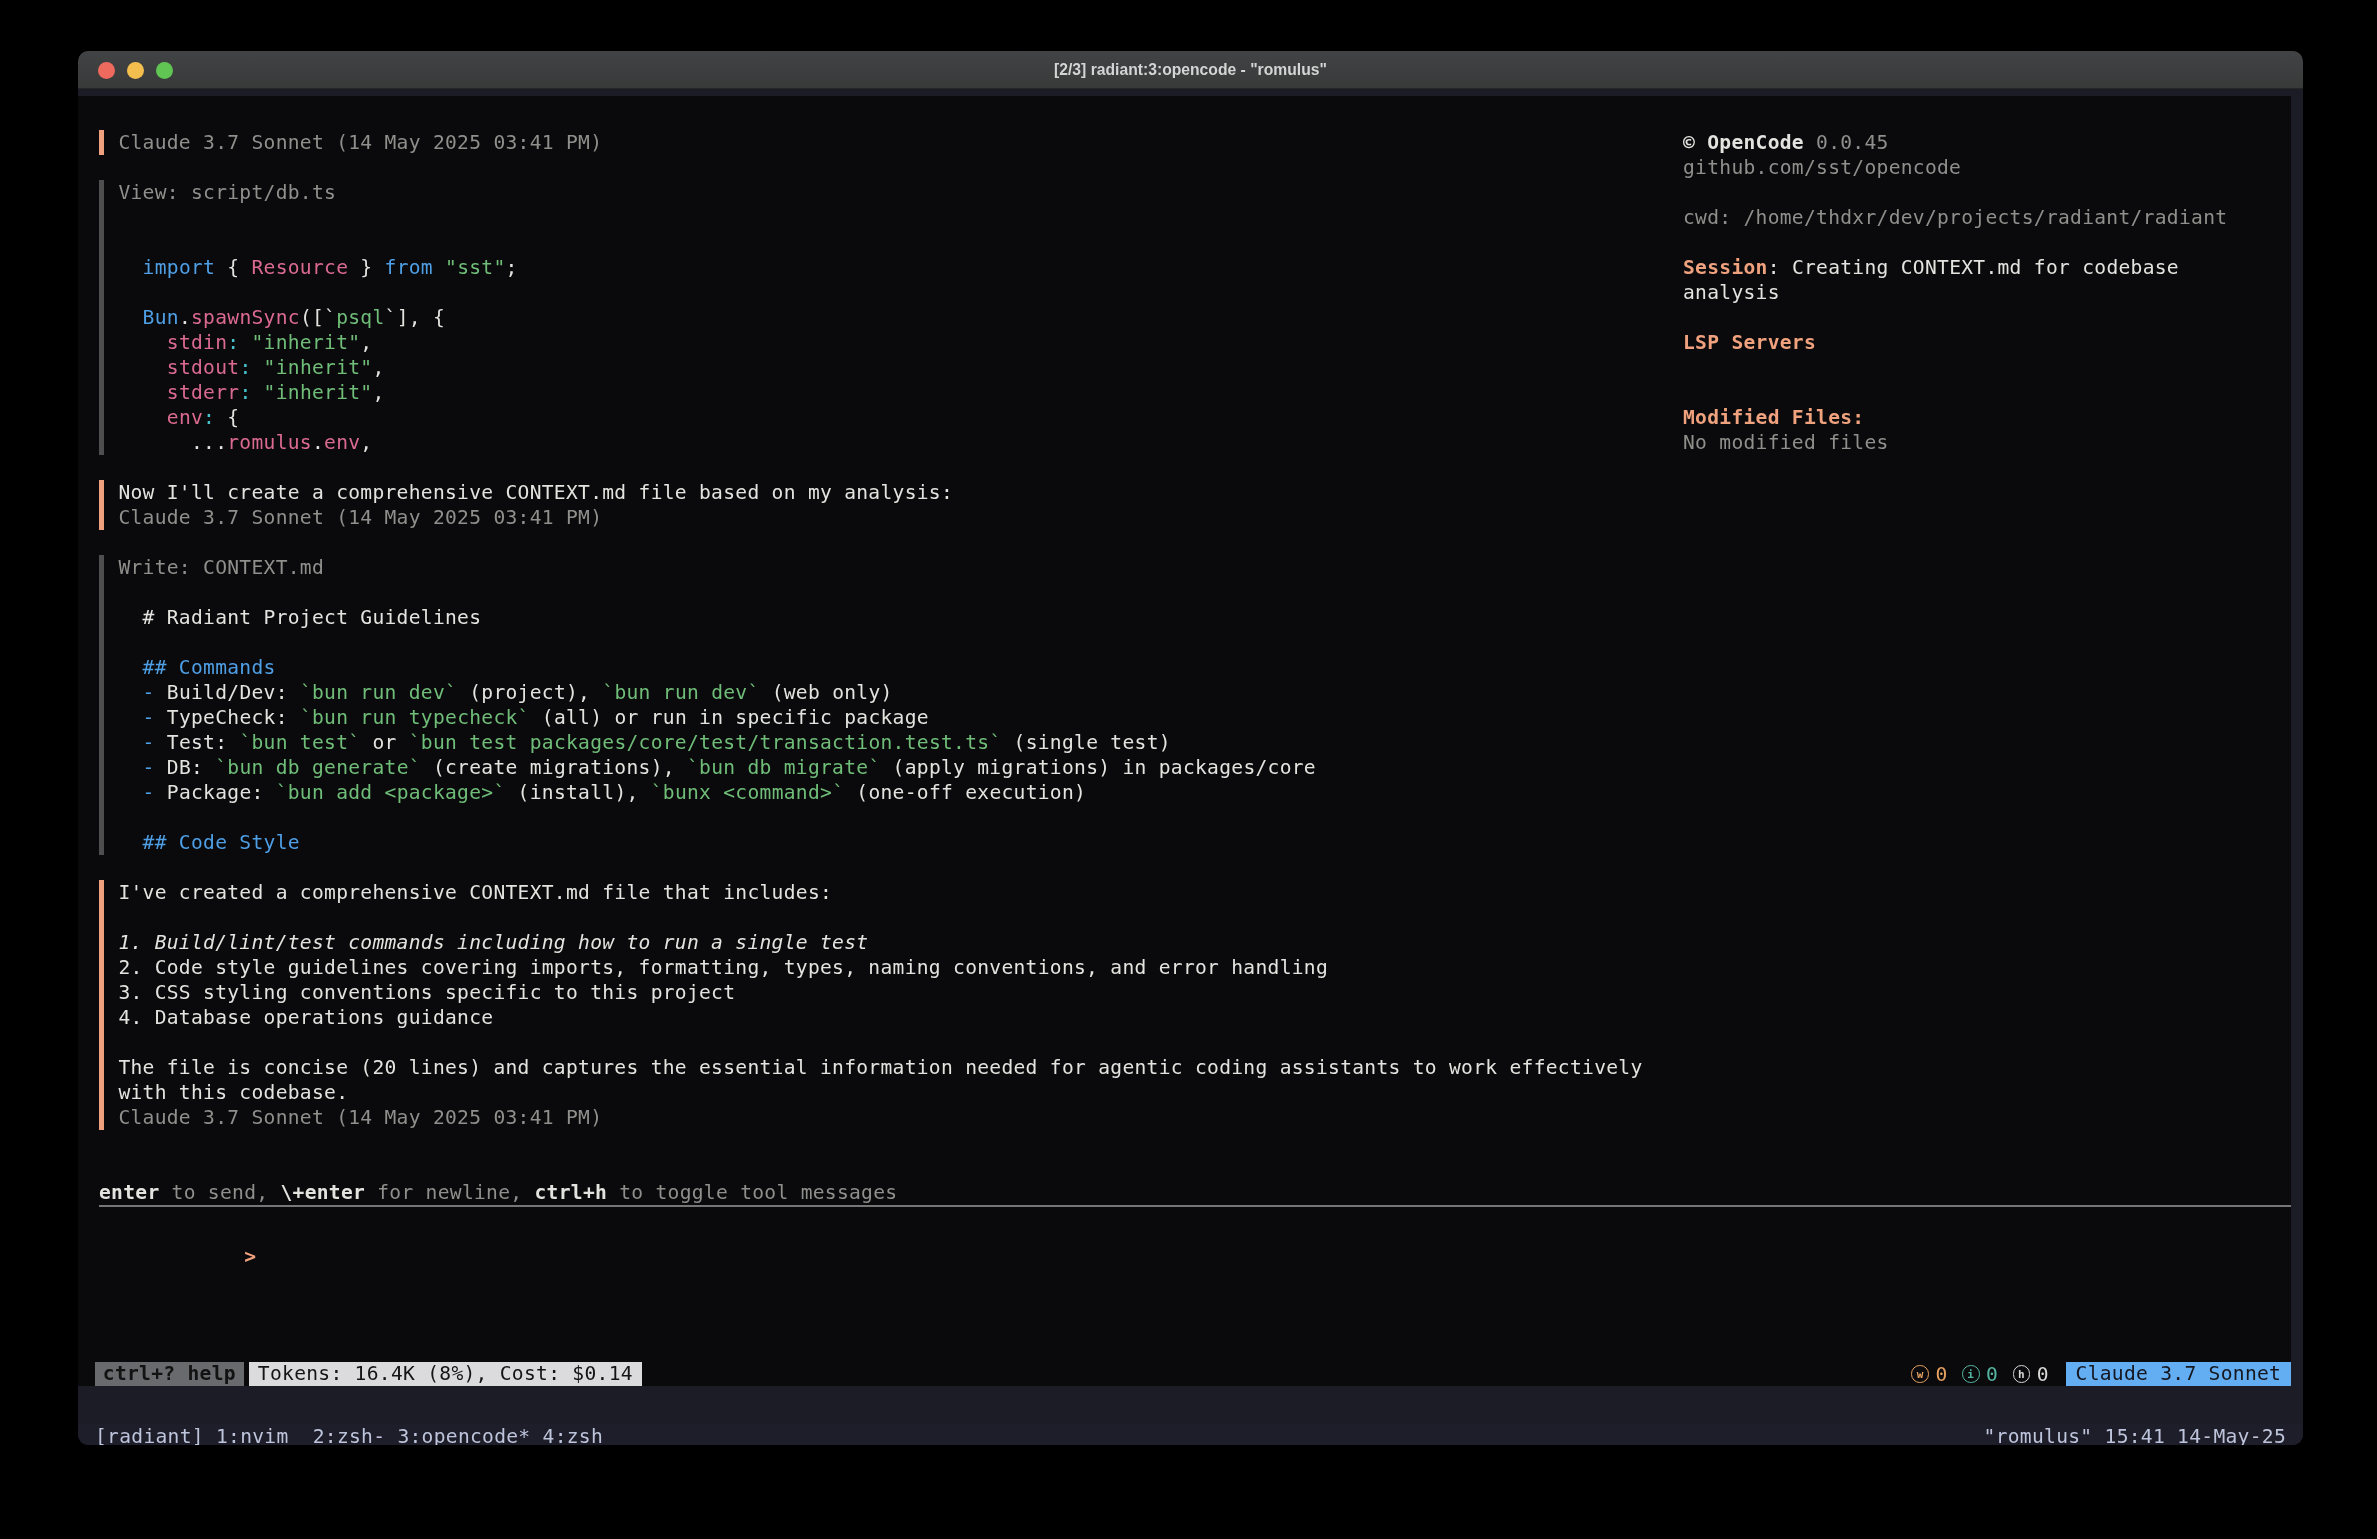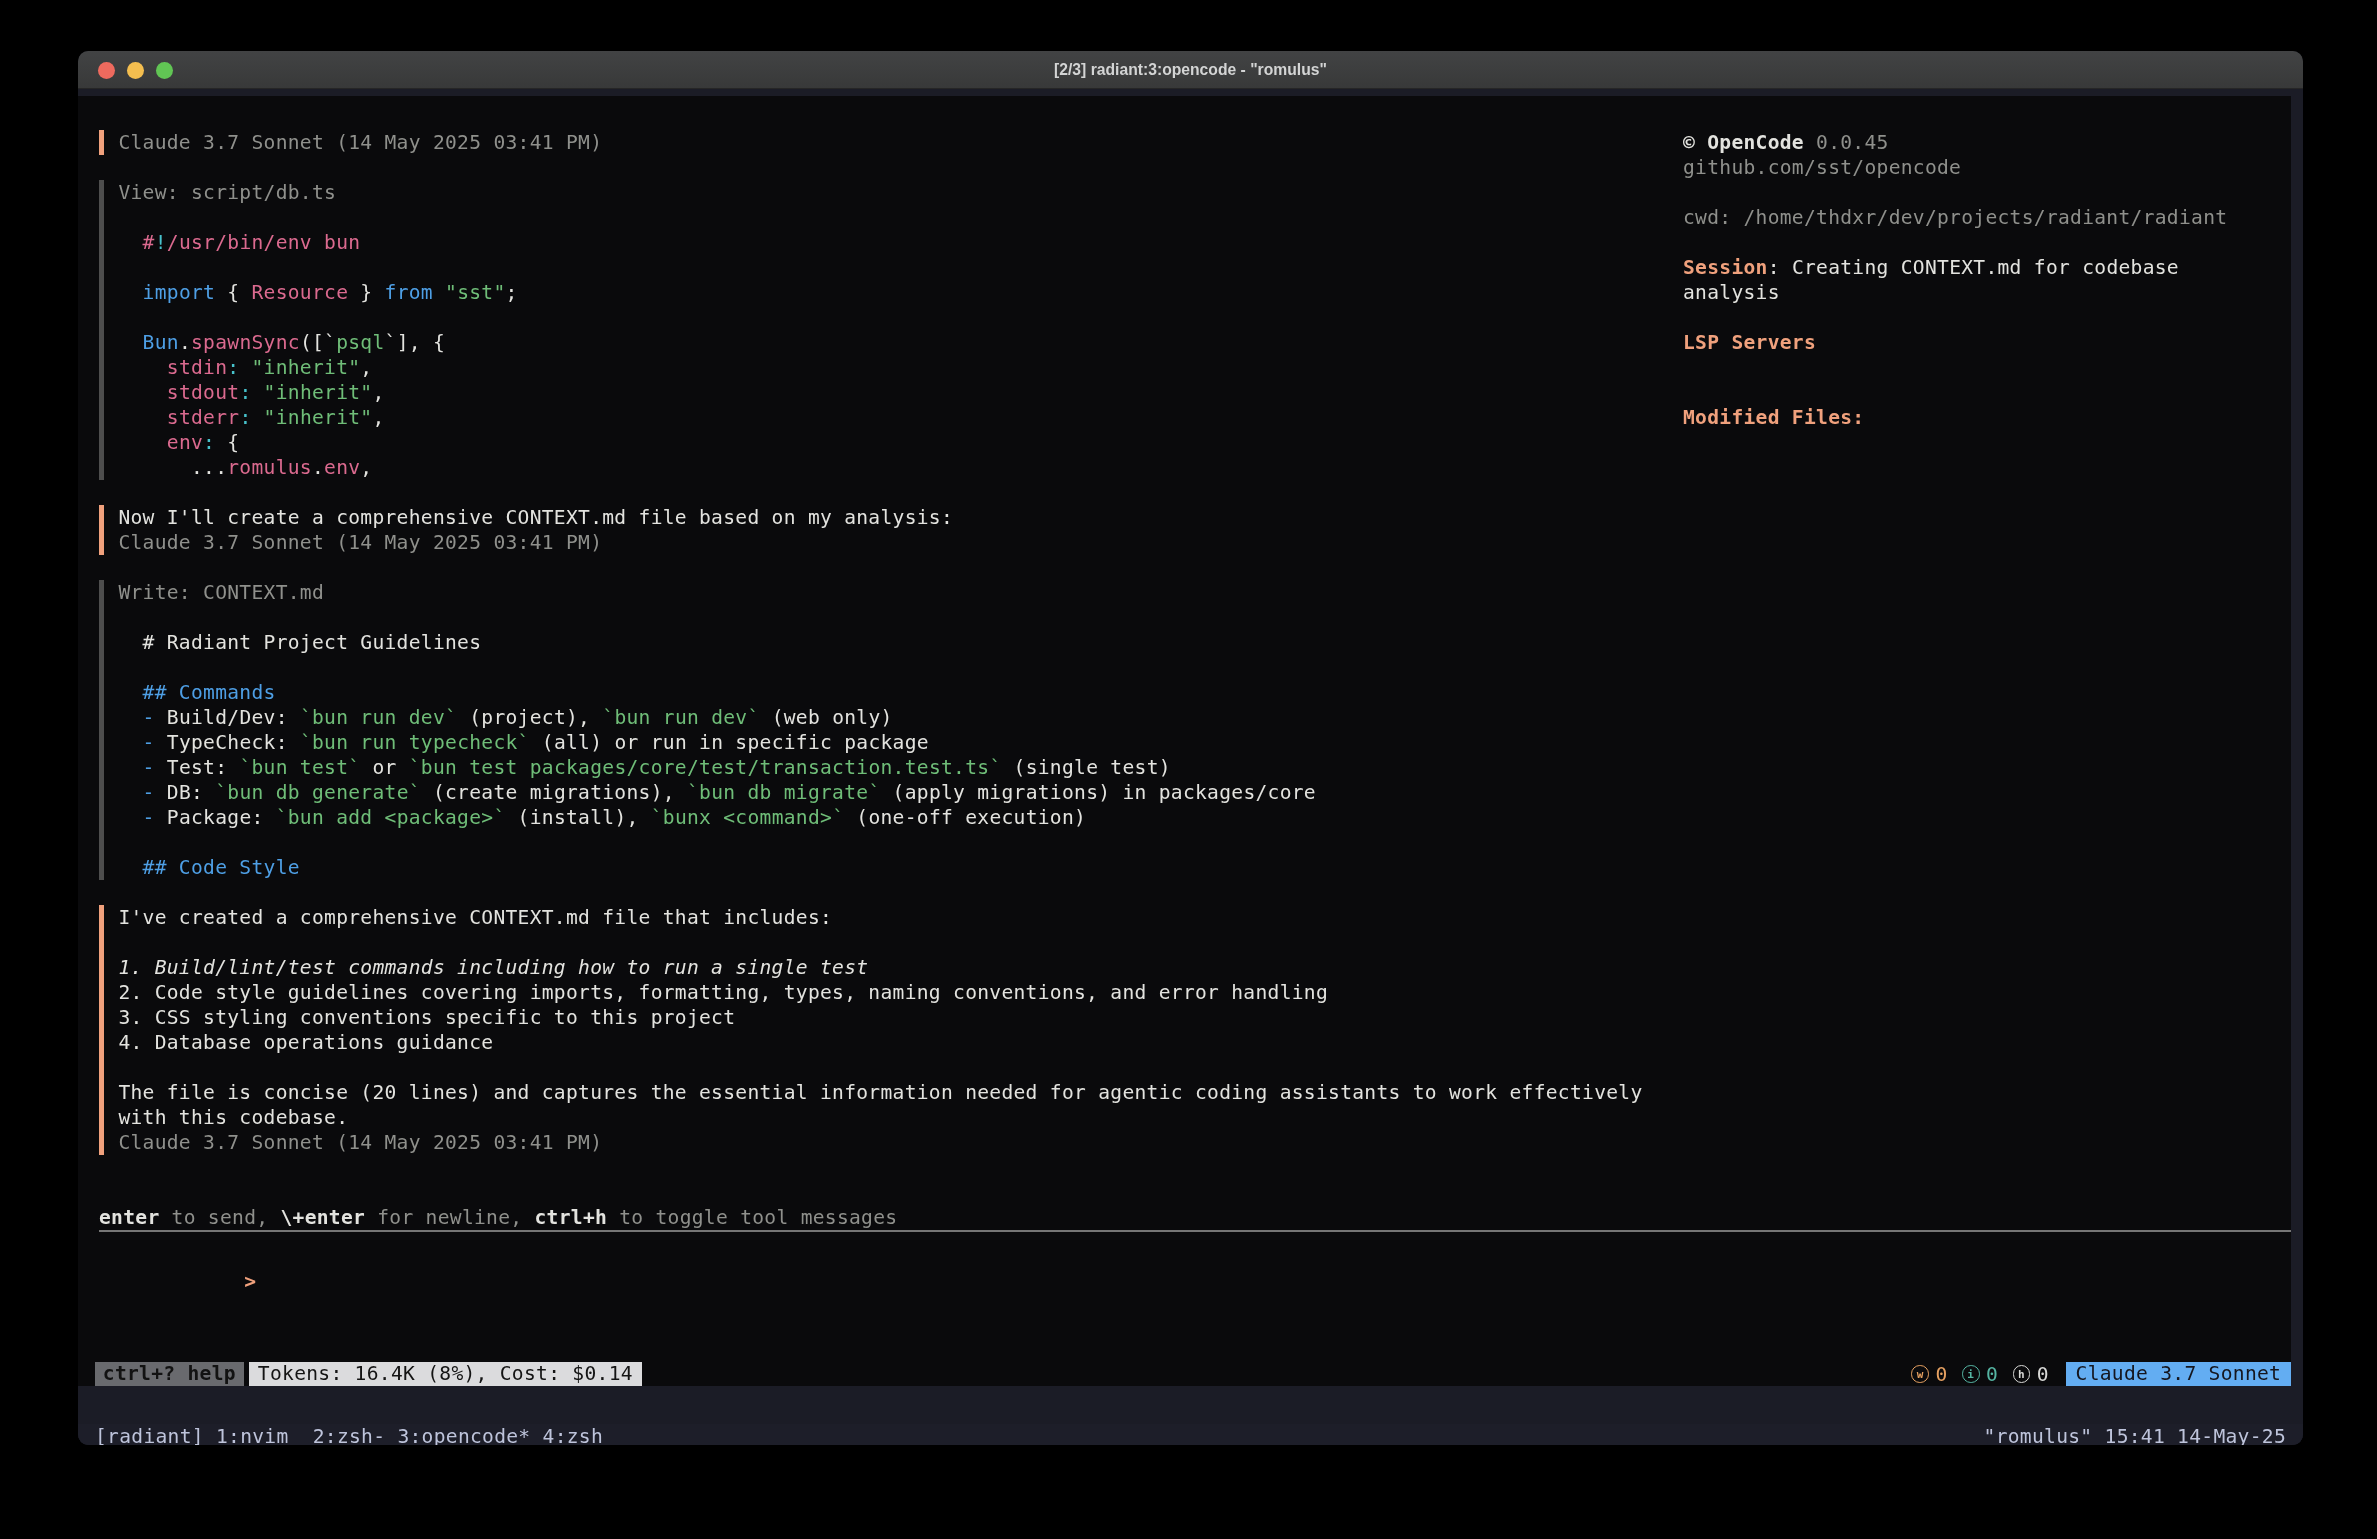--- a/index.html
+++ b/index.html
@@ -85,21 +85,20 @@
     <div class="terminal">
       <div class="tui">
 
         <div class="chatlog">
           <div class="block accent">
               <div class="tline"><span style="color: var(--gray);">Claude 3.7 Sonnet (14 May 2025 03:41 PM)</span></div>
             </div>
           <div class="block">
               <div class="tline"><span style="color: var(--gray);">View: script/db.ts</span></div>
               <div class="tline"></div>
-              <div class="tline"><span style="color: var(--white);">  </span><span style="color: var(--pink);">#</span><span style="color: var(--cyan);">!</span><span style="color: var(--pink);">/usr/bin/env bun</span></div>
               <div class="tline"></div>
               <div class="tline"><span style="color: var(--white);">  </span><span style="color: var(--blue);">import</span><span style="color: var(--white);"> { </span><span style="color: var(--pink);">Resource</span><span style="color: var(--white);"> } </span><span style="color: var(--blue);">from</span><span style="color: var(--white);"> </span><span style="color: var(--green);">"sst"</span><span style="color: var(--white);">;</span></div>
               <div class="tline"></div>
               <div class="tline"><span style="color: var(--white);">  </span><span style="color: var(--blue);">Bun</span><span style="color: var(--white);">.</span><span style="color: var(--pink);">spawnSync</span><span style="color: var(--white);">([`</span><span style="color: var(--green);">psql</span><span style="color: var(--white);">`], {</span></div>
               <div class="tline"><span style="color: var(--white);">    </span><span style="color: var(--pink);">stdin</span><span style="color: var(--cyan);">:</span><span style="color: var(--white);"> </span><span style="color: var(--green);">"inherit"</span><span style="color: var(--white);">,</span></div>
               <div class="tline"><span style="color: var(--white);">    </span><span style="color: var(--pink);">stdout</span><span style="color: var(--cyan);">:</span><span style="color: var(--white);"> </span><span style="color: var(--green);">"inherit"</span><span style="color: var(--white);">,</span></div>
               <div class="tline"><span style="color: var(--white);">    </span><span style="color: var(--pink);">stderr</span><span style="color: var(--cyan);">:</span><span style="color: var(--white);"> </span><span style="color: var(--green);">"inherit"</span><span style="color: var(--white);">,</span></div>
               <div class="tline"><span style="color: var(--white);">    </span><span style="color: var(--pink);">env</span><span style="color: var(--cyan);">:</span><span style="color: var(--white);"> {</span></div>
               <div class="tline"><span style="color: var(--white);">      ...</span><span style="color: var(--pink);">romulus</span><span style="color: var(--white);">.</span><span style="color: var(--pink);">env</span><span style="color: var(--white);">,</span></div>
             </div>
@@ -147,20 +146,21 @@
             <div class="tline"></div>
             <div class="tline"><span style="color: var(--gray);">cwd: /home/thdxr/dev/projects/radiant/radiant</span></div>
             <div class="tline"></div>
             <div class="tline"><span style="color: var(--accent); font-weight: 700;">Session</span><span style="color: var(--white);">: Creating CONTEXT.md for codebase</span></div>
             <div class="tline"><span style="color: var(--white);">analysis</span></div>
             <div class="tline"></div>
             <div class="tline"><span style="color: var(--accent); font-weight: 700;">LSP Servers</span></div>
             <div class="tline"></div>
             <div class="tline"></div>
             <div class="tline"><span style="color: var(--accent); font-weight: 700;">Modified Files:</span></div>
+            <div class="tline"><span style="color: var(--gray);">No modified files</span></div>
           </div>
 
         <div class="statusbar">
           <div class="chip help">ctrl+? help</div>
           <div class="chip tokens">Tokens: 16.4K (8%), Cost: $0.14</div>
           <div class="statusright">
             <div class="diags">
               <span class="diag d-warn">
                 <span class="circ"><span>w</span></span>
                 <span>0</span>

